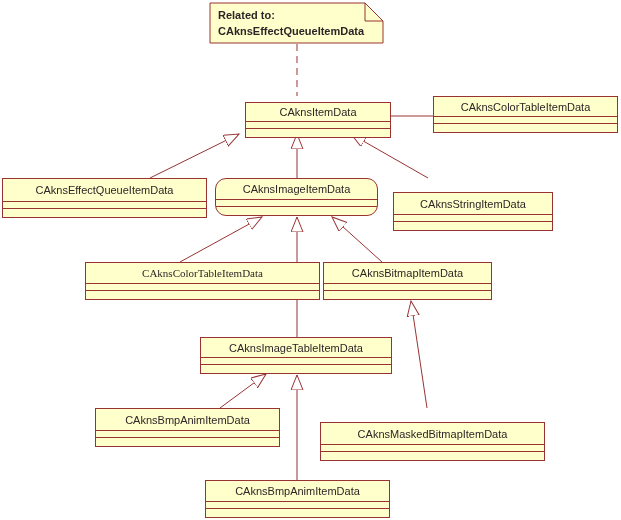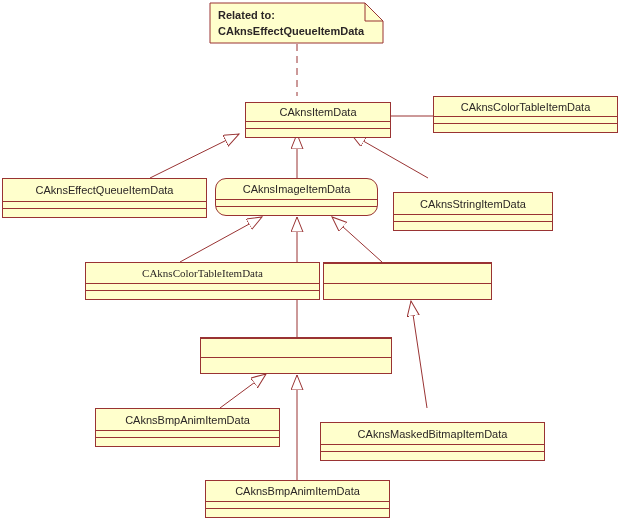--- a/index.html
+++ b/index.html
@@ -115,25 +115,27 @@
     <div class="compartment"></div>
   </div>
 
   <div class="uml-class" style="left:85px; top:262px; width:235px; height:38px;font-family:Liberation Serif, serif;">
     <div class="title">CAknsColorTableItemData</div>
     <div class="compartment"></div>
     <div class="compartment"></div>
   </div>
 
   <div class="uml-class" style="left:323px; top:262px; width:169px; height:38px;">
+    <div class="title">CAknsBitmapItemData</div>
     <div class="compartment"></div>
     <div class="compartment"></div>
   </div>
 
   <div class="uml-class" style="left:200px; top:337px; width:192px; height:37px;">
+    <div class="title">CAknsImageTableItemData</div>
     <div class="compartment"></div>
     <div class="compartment"></div>
   </div>
 
   <div class="uml-class" style="left:95px; top:408px; width:185px; height:39px;">
     <div class="title">CAknsBmpAnimItemData</div>
     <div class="compartment"></div>
     <div class="compartment"></div>
   </div>
 

